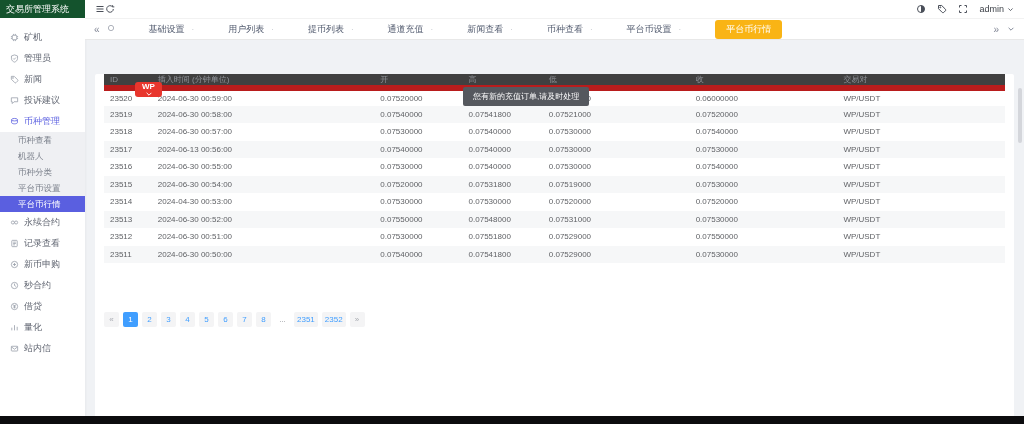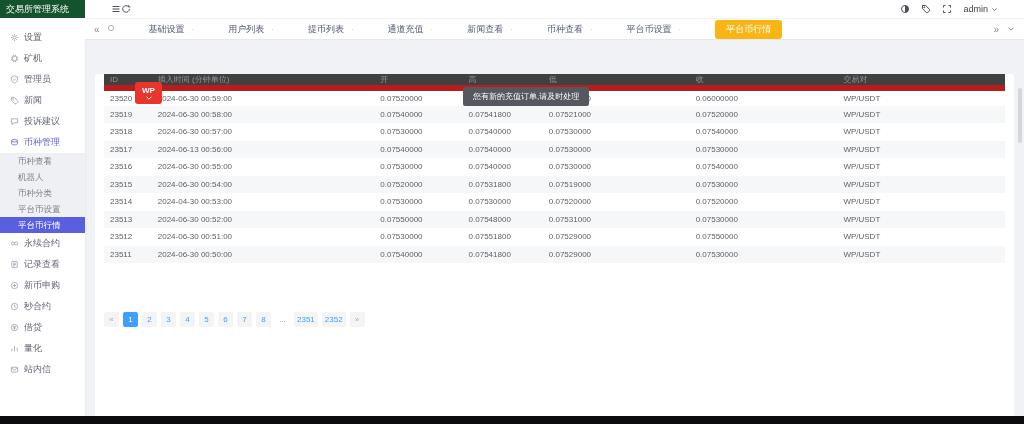--- a/index.html
+++ b/index.html
@@ -14,39 +14,39 @@
   .s-item { height:21px; display:flex; align-items:center; padding-left:10px; gap:5px; font-size:9px; color:#5f6470; cursor:pointer; white-space:nowrap; }
   .s-item svg { flex-shrink:0; stroke:#9aa0ab; }
   .s-item.accent { color:#5a5fe0; }
   .s-item.accent svg { stroke:#5a5fe0; }
   .submenu { background:#eff0f3; }
   .sub-item { height:16px; line-height:16px; padding-left:18px; font-size:8.5px; color:#7a7f8a; cursor:pointer; white-space:nowrap; }
   .sub-item.active { background:#5a5fe0; color:#fff; }
 
   
   .main { flex:1; min-width:0; display:flex; flex-direction:column; }
-  .topbar { height:18px; background:#fff; display:flex; align-items:center; padding:0 26px; gap:0; }
+  .topbar { height:18px; background:#fff; display:flex; align-items:center; padding:0 10px; gap:0; }
   .tb-btn { display:flex; align-items:center; cursor:pointer; }
   .tb-btn svg { stroke:#4a4f59; }
   .tb-right { margin-left:auto; display:flex; align-items:center; gap:11px; }
   .admin { font-size:9px; color:#3b3f46; display:flex; align-items:center; gap:3px; cursor:pointer; }
 
   .tabbar { height:22px; background:#fff; border-top:1px solid #f2f2f2; border-bottom:1px solid #e8e8e8; display:flex; align-items:center; padding:0 9px; gap:7px; font-size:9px; color:#515a6e; }
   .tab-arrow { color:#808695; font-size:10px; cursor:pointer; }
   .tab-dot svg { stroke:#9aa0ab; }
   .tabs { display:flex; align-items:center; gap:7px; }
   .tab { cursor:pointer; color:#515a6e;margin-left:27px; }
   .tab-sep { color:#c5c8ce; font-size:8px; }
   .tab.active { background:#f9b415; color:#fff; border-radius:3px; padding:3px 11px; font-size:9px; }
   .tab-right { margin-left:auto; display:flex; align-items:center; gap:8px; }
 
   .content { flex:1; padding:4px 10px 0; overflow:hidden; }
   .card { position:relative; background:#fff; border-radius:2px; height:100%; padding:0 9px; }
 
-  .coin-badge { position:absolute; left:40px; top:8px; width:27px; height:22px; background:#e8362d; border-radius:3px; color:#fff;
+  .coin-badge { position:absolute; left:40px; top:8px; width:27px; height:15px; background:#e8362d; border-radius:3px; color:#fff;
     display:flex; flex-direction:column; align-items:center; justify-content:center; cursor:pointer; line-height:1; }
   .coin-badge .cb-label { font-size:8px; font-weight:bold; }
   .coin-badge svg { stroke:#fff; margin-top:1px; }
 
   .notice { position:absolute; left:368px; top:13px; background:#55585e; color:#fff; font-size:8px; padding:4px 10px; border-radius:2px; z-index:3; white-space:nowrap; }
 
   table { width:100%; margin-top:30px; border-collapse:collapse; table-layout:fixed; font-size:8px; color:#606266; }
   thead th { height:13px; font-weight:normal; color:#909399; text-align:left; padding:0 6px; background:#404040; border-bottom:6px solid #b91c1c; white-space:nowrap; overflow:hidden; }
   tbody td { height:17.5px; padding:0 6px; white-space:nowrap; overflow:hidden; }
   tbody tr:nth-child(even) { background:#f6f7f8; }
@@ -61,27 +61,20 @@
   .scrollbar-thumb { position:fixed; right:2px; top:88px; width:4px; height:55px; background:#d4d6db; border-radius:2px; }
 </style>
 </head>
 <body>
 
 <div class="app">
 
   <aside class="sidebar">
     <div class="side-title">交易所管理系统</div>
     <nav class="side-menu" id="side-menu">
-        <div class="s-item">
-          <svg width="9" height="9" viewBox="0 0 10 10" fill="none" stroke-width="0.9">
-            <circle cx="5" cy="5" r="1.8"></circle>
-            <path d="M5 1v1.3M5 7.7V9M1 5h1.3M7.7 5H9M2.2 2.2l.9.9M6.9 6.9l.9.9M7.8 2.2l-.9.9M3.1 6.9l-.9.9"></path>
-          </svg>
-          <span class="s-label">设置</span>
-        </div>
         <div class="s-item">
           <svg width="9" height="9" viewBox="0 0 10 10" fill="none" stroke-width="0.9">
             <rect x="2.5" y="2.5" width="5" height="5" rx=".8"></rect>
             <path d="M4 1v1.4M6 1v1.4M4 7.6V9M6 7.6V9M1 4h1.4M1 6h1.4M7.6 4H9M7.6 6H9"></path>
           </svg>
           <span class="s-label">矿机</span>
         </div>
         <div class="s-item">
           <svg width="9" height="9" viewBox="0 0 10 10" fill="none" stroke-width="0.9">
             <path d="M5 1l3.4 1.2v2.6C8.4 7.1 6.7 8.5 5 9 3.3 8.5 1.6 7.1 1.6 4.8V2.2Z"></path>

